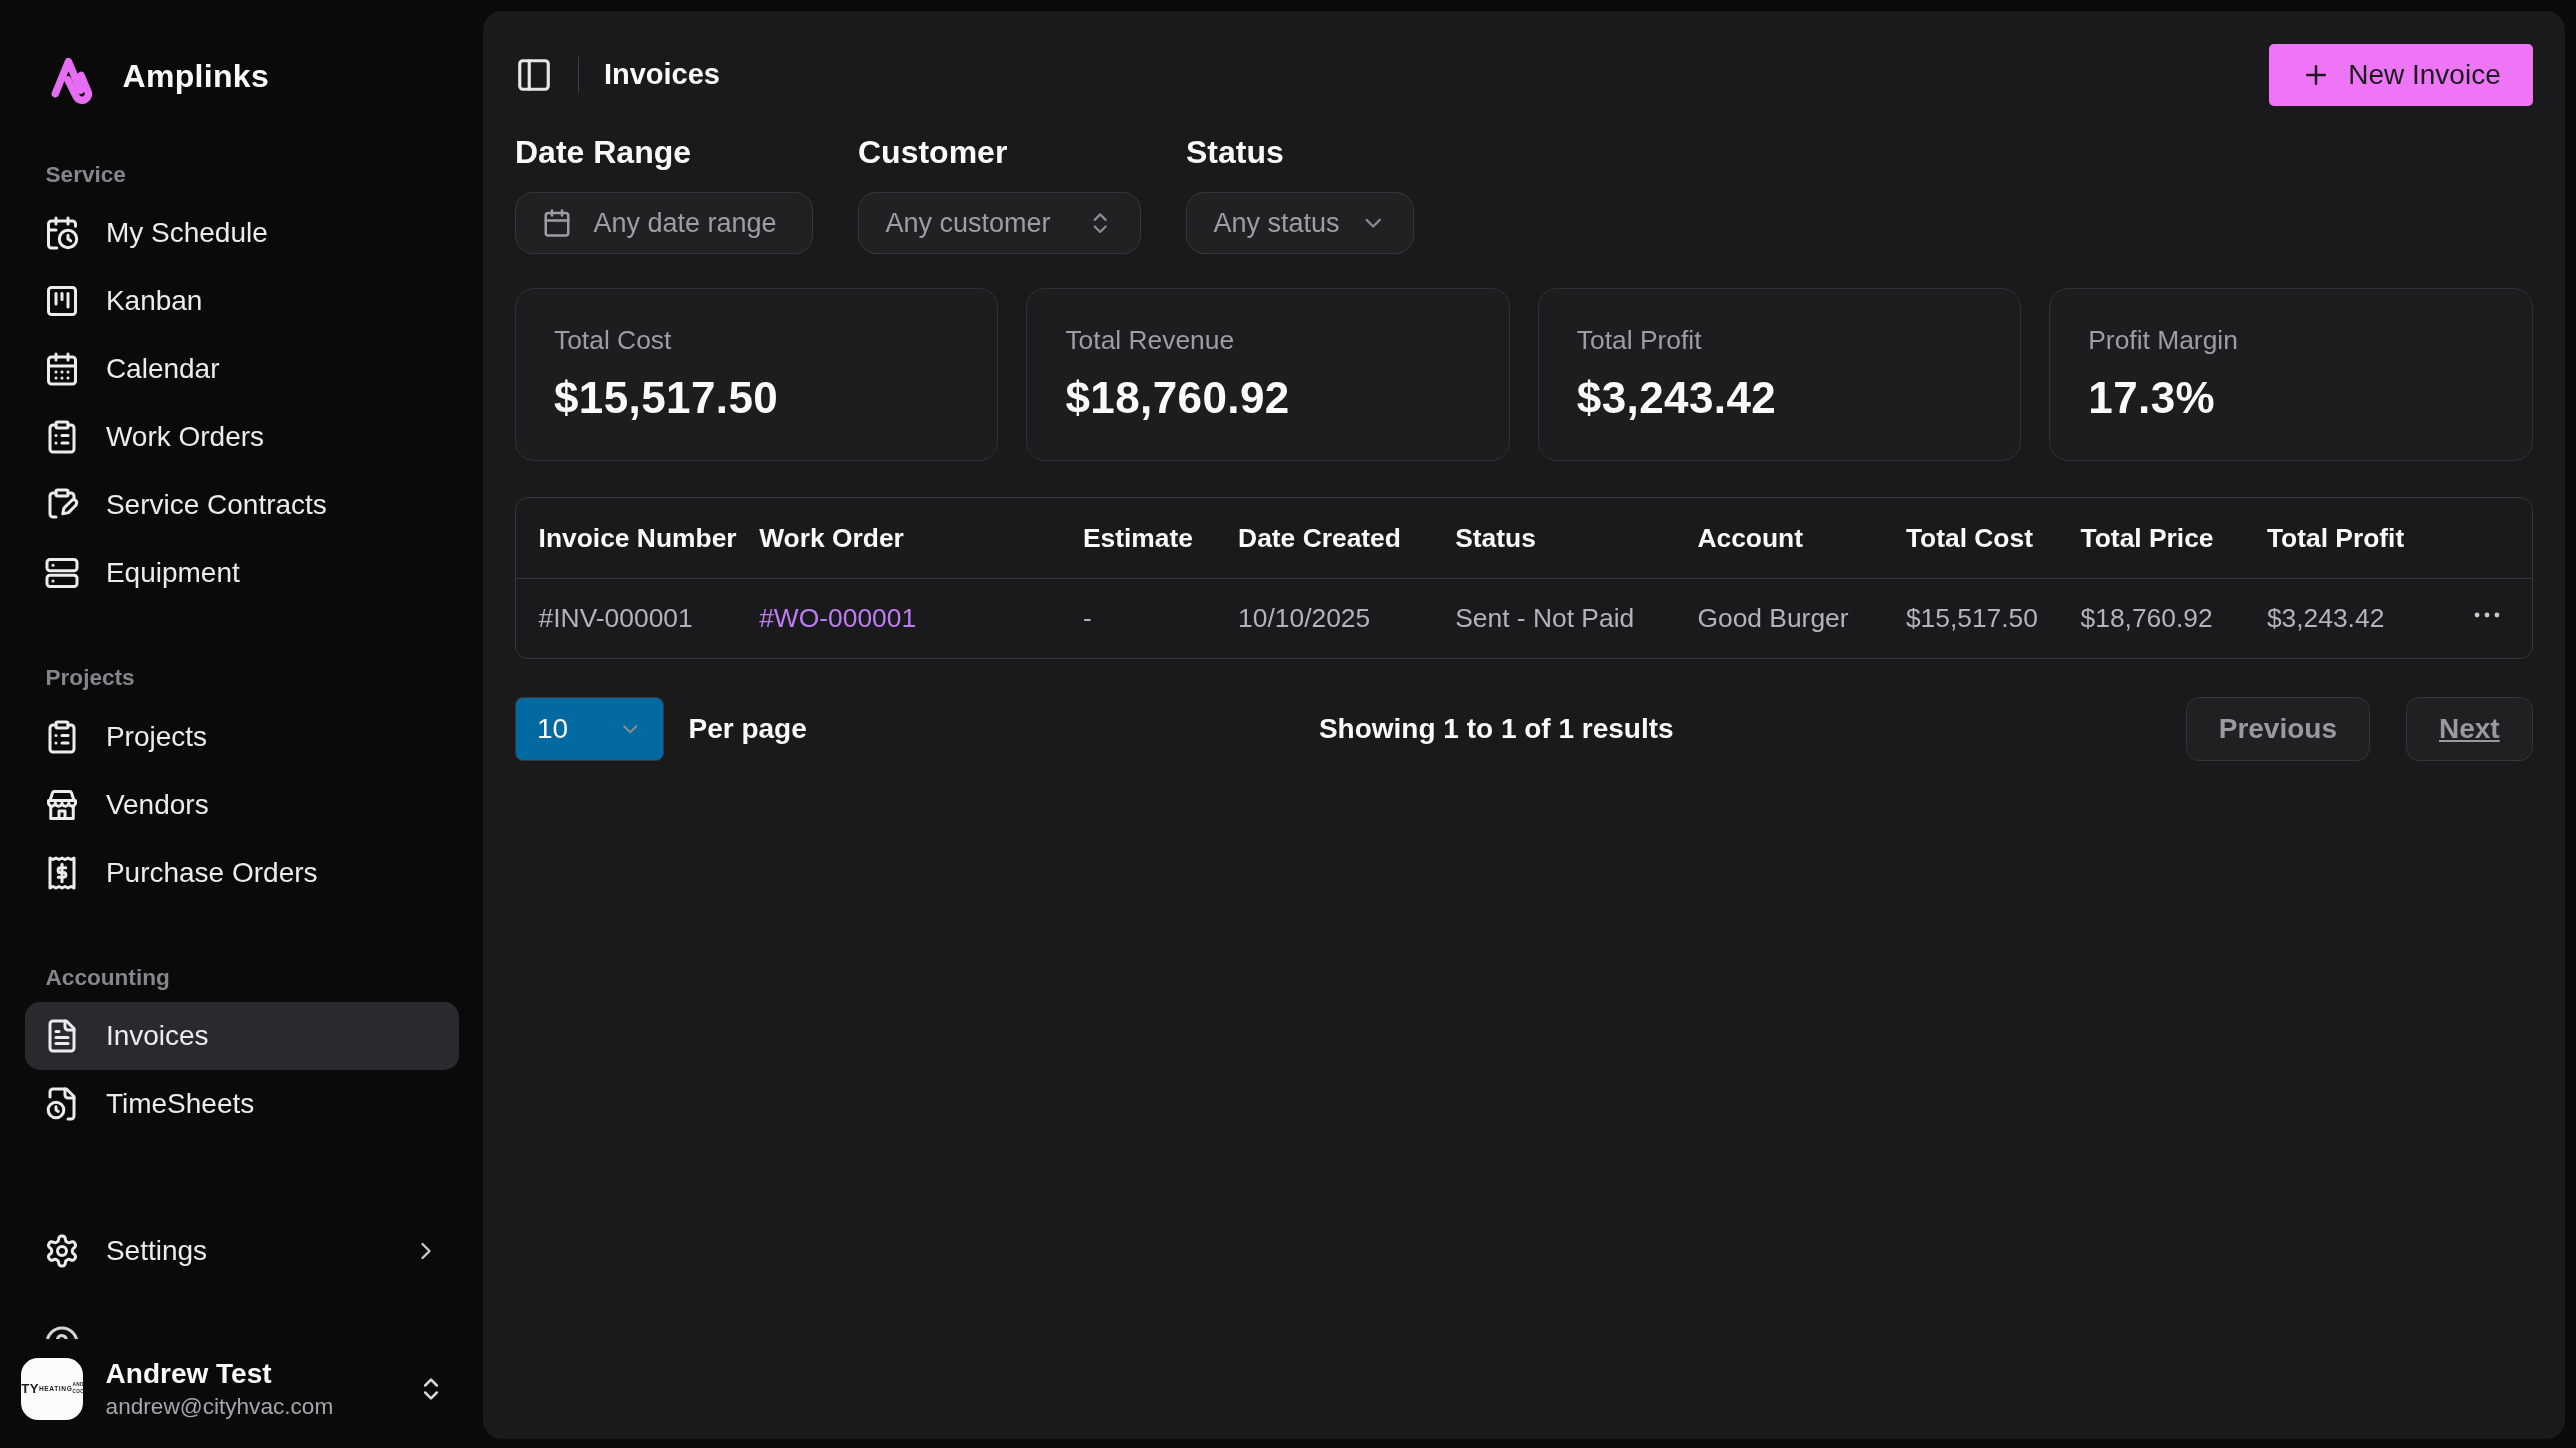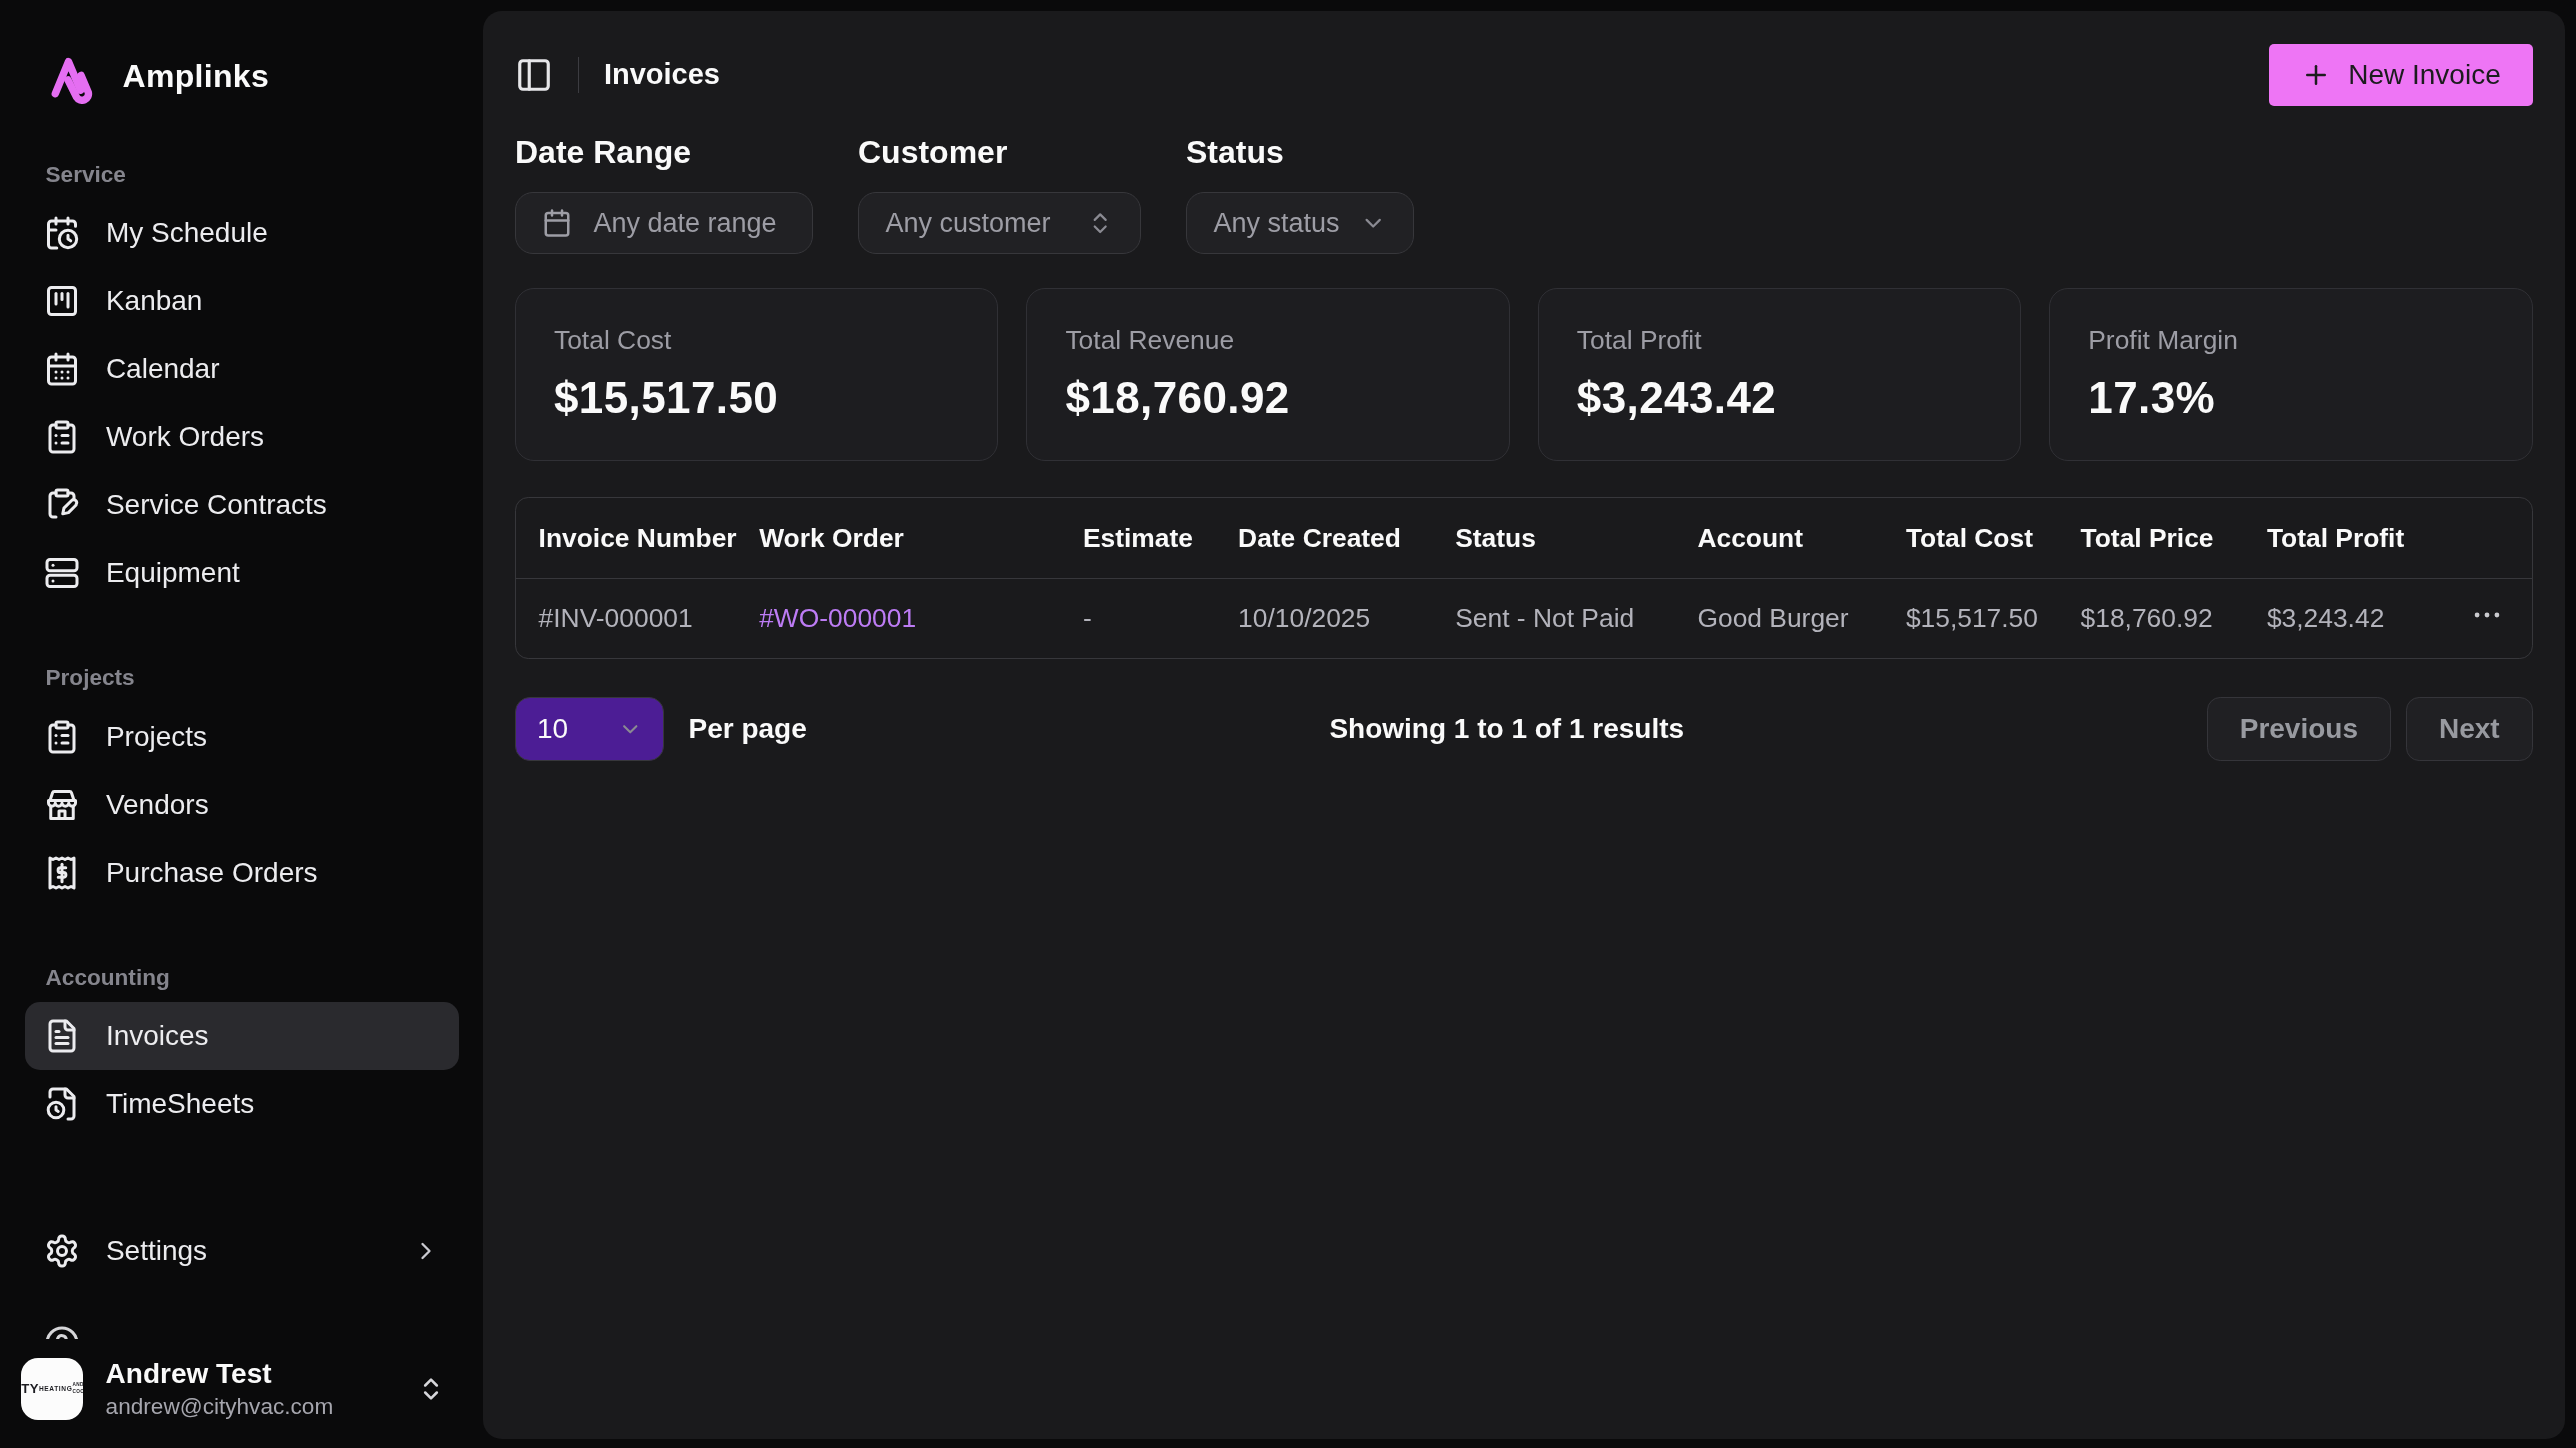--- a/index.html
+++ b/index.html
@@ -106,32 +106,32 @@
   td { font-size:26.4px; color:#b3b3bb; padding:19px 0 19px 22.6px; white-space:nowrap; }
   td.wo { color:#bd7cf4; font-weight:500; cursor:pointer; }
   td.actions { text-align:right; padding-right:28px; }
   .dots-btn { width:34px; height:34px; color:#cacace; display:inline-block; cursor:pointer; }
 
   
   .pagination { display:flex; align-items:center; margin-top:38px; }
   .pp-select {
     display:flex; align-items:center; justify-content:space-between;
     width:149px; height:64px; padding:0 21px;
-    background:#4c1d95; border:1.9px solid #37373b; border-radius:15px;
+    background:#0369a1; border:1.9px solid #37373b; border-radius:8px;
     font-size:28px; color:#fafafa; cursor:pointer;
   }
   .pp-select .icon { width:24.5px; height:24.5px; color:#8a8a92; }
   .pp-label { font-size:28px; font-weight:700; margin-left:24.5px; }
   .showing { flex:1; text-align:center; font-size:28px; font-weight:600; }
   .page-btn {
     height:64px; padding:0 32px; background:#202023; border:1.9px solid #35353a;
     border-radius:13.2px; color:#989aa0; font-family:inherit; font-size:28px;
     font-weight:600; cursor:pointer;
   }
-  .page-btn + .page-btn { margin-left:15px; }
+  .page-btn + .page-btn { margin-left:36px;text-decoration:underline; }
 </style>
 </head>
 <body>
 
 <aside class="sidebar">
   <div class="logo-row">
     <span class="logo-mark">
       <svg viewBox="0 0 48 48" fill="none" stroke="currentColor" stroke-width="6.5" stroke-linecap="round" stroke-linejoin="round">
         <path d="M9 39 L20.5 11 L31 36"></path>
         <path d="M20 27 L27.5 42 a5.6 5.6 0 0 0 10.2 -4.4 L31.5 23"></path>

